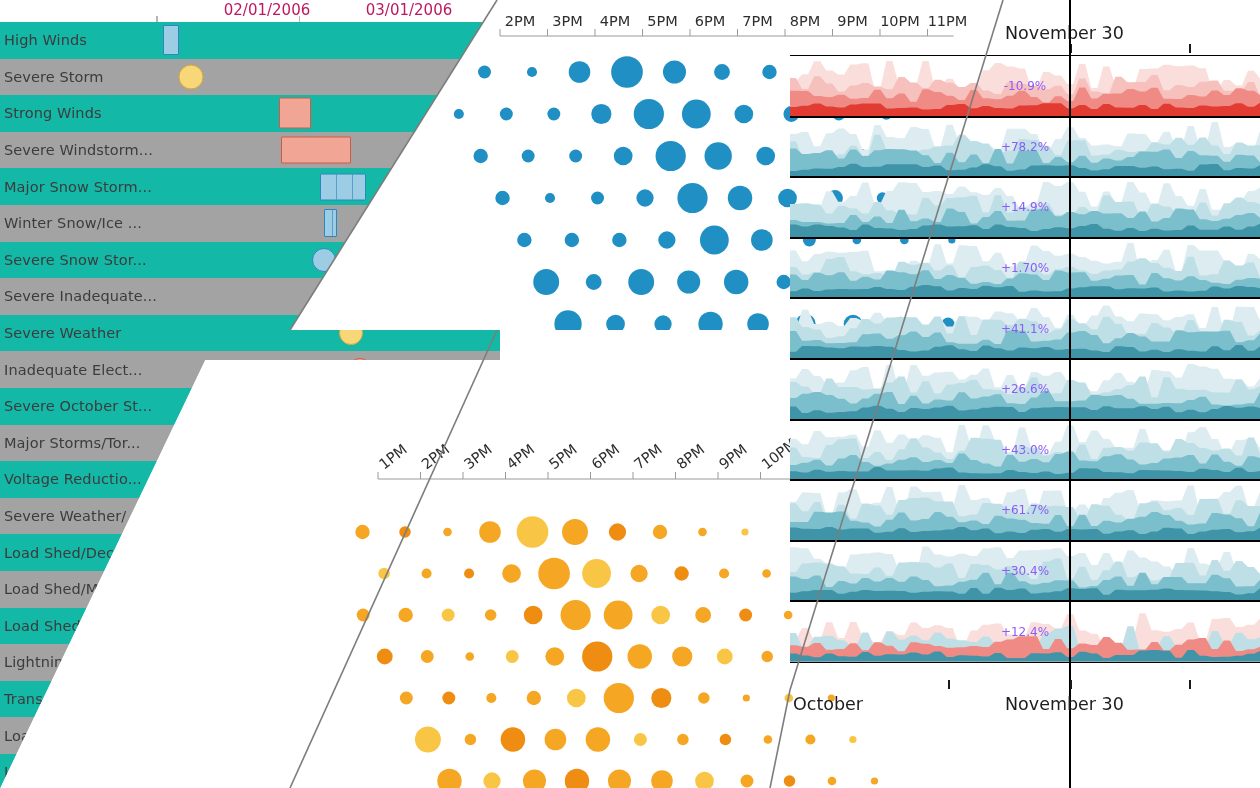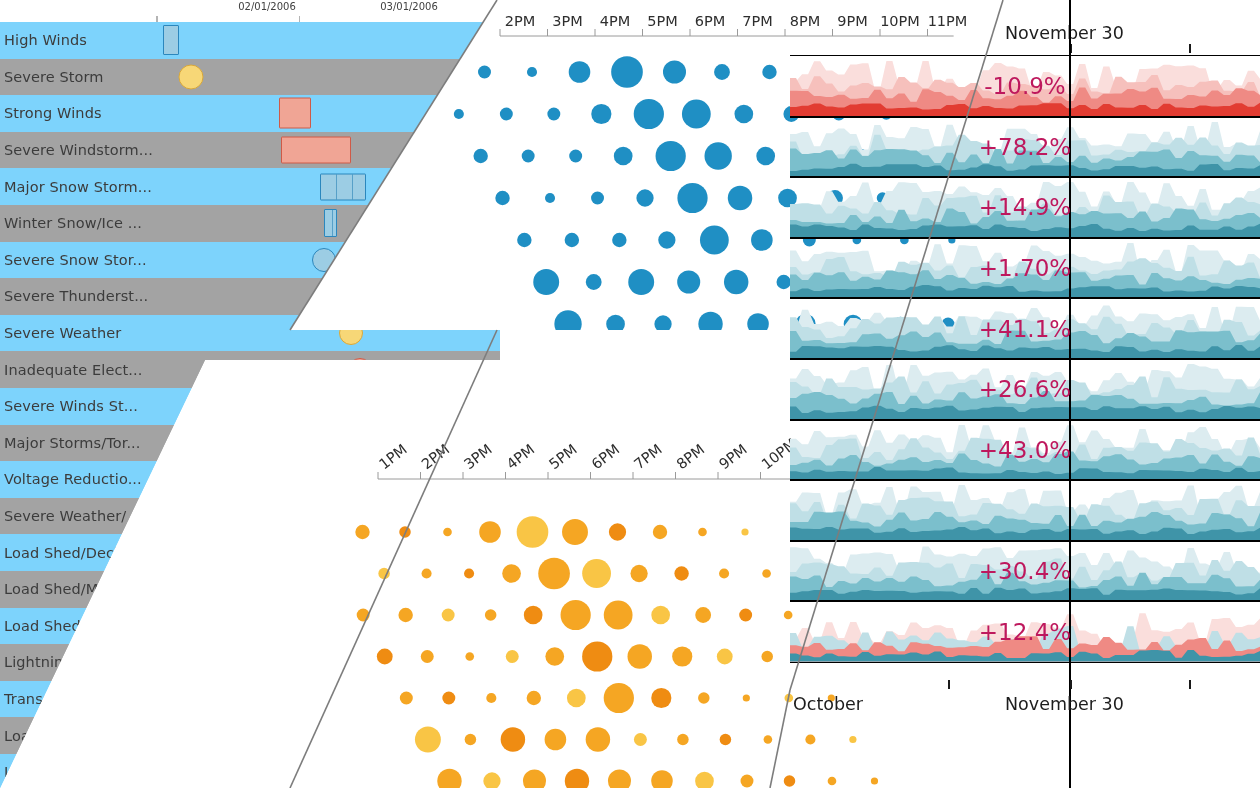--- a/index.html
+++ b/index.html
@@ -8,44 +8,44 @@
     background:#ffffff;
     font-family:"DejaVu Sans","Liberation Sans",sans-serif;
     color:#3a3a3a;
   }
   .panel{position:absolute;overflow:hidden;}
 
   
   #gantt{left:0;top:0;width:500px;height:788px;background:#fff;}
   .g-rows{position:absolute;left:0;top:22px;width:500px;}
   .g-row{height:36.6px;position:relative;box-sizing:border-box;}
-  .g-row.alt{background:#7dd3fc;}
+  .g-row.alt{background:#14b8a6;}
   .g-row.plain{background:#a3a3a3;}
   .g-label{
     position:absolute;left:4px;top:50%;transform:translateY(-50%);
     font-size:14.5px;color:#3c3c3c;white-space:nowrap;letter-spacing:.1px;
   }
   .g-axis{position:absolute;left:0;top:0;width:500px;height:22px;}
-  .g-axis .tick-label{position:absolute;top:1px;font-size:10px;color:#404040;transform:translateX(-50%);white-space:nowrap;}
+  .g-axis .tick-label{position:absolute;top:1px;font-size:15px;color:#be185d;transform:translateX(-50%);white-space:nowrap;}
   .g-axis .tick-line{position:absolute;top:16px;width:1px;height:6px;background:#b4b4b4;}
   .g-axisline{position:absolute;left:155px;top:22px;width:345px;height:1px;background:#c9c9c9;}
   .bar{position:absolute;top:50%;transform:translateY(-50%);box-sizing:border-box;border-radius:1px;}
   .bar .seg{position:absolute;top:0;bottom:0;border-right:1px solid rgba(31,124,176,.55);}
   .bar.blue{background:#9ccde4;border:1.6px solid #2b87bd;}
   .bar.red{background:#f0a595;border:1.6px solid #cf5a47;}
   .dot{position:absolute;top:50%;transform:translate(-50%,-50%);border-radius:50%;box-sizing:border-box;}
   .dot.yellow{background:#f7d777;border:1.6px solid #d9a83a;}
   .dot.red{background:#f0a595;border:1.6px solid #cf5a47;}
   .dot.blue{background:#9ccde4;border:1.6px solid #2b87bd;}
 
   
   #horizon{left:790px;top:0;width:470px;height:788px;}
   .h-title{position:absolute;font-size:17.5px;color:#1d1d1d;white-space:nowrap;}
   .h-rowwrap{position:absolute;left:0;right:0;border-top:1.4px solid #000;border-bottom:1.4px solid #000;overflow:hidden;}
-  .h-val{position:absolute;left:0;right:0;text-align:center;font-size:23px;color:#be185d;z-index:6;top:50%;transform:translateY(-50%);}
+  .h-val{position:absolute;left:0;right:0;text-align:center;font-size:12px;color:#8b5cf6;z-index:6;top:50%;transform:translateY(-50%);}
   .h-tick{position:absolute;width:1.6px;height:9px;background:#1a1a1a;}
   .h-nowline{position:absolute;width:1.8px;background:#000;}
   svg.hz{position:absolute;left:0;top:0;}
 </style>
 </head>
 <body>
 
 <div class="panel" id="gantt">
   <div class="g-axis" id="gantt-axis">
       <div class="tick-label" style="left: 267px;">02/01/2006</div>
@@ -83,33 +83,33 @@
         <div class="g-label">Winter Snow/Ice ...</div>
         <div class="bar blue" style="left: 324px; width: 13px; height: 28px;">
           <div class="seg" style="left: 6.5px; width: 0px;"></div>
         </div>
       </div>
       <div class="g-row alt">
         <div class="g-label">Severe Snow Stor...</div>
         <div class="dot blue" style="left: 324px; width: 24px; height: 24px;"></div>
       </div>
       <div class="g-row plain">
-        <div class="g-label">Severe Thunderst...</div>
+        <div class="g-label">Severe Inadequate...</div>
         <div class="bar blue" style="left: 348px; width: 66px; height: 30px;"></div>
       </div>
       <div class="g-row alt">
         <div class="g-label">Severe Weather</div>
         <div class="dot yellow" style="left: 351px; width: 24px; height: 24px;"></div>
       </div>
       <div class="g-row plain">
         <div class="g-label">Inadequate Elect...</div>
         <div class="dot red" style="left: 360px; width: 24px; height: 24px;"></div>
       </div>
       <div class="g-row alt">
-        <div class="g-label">Severe Winds St...</div>
+        <div class="g-label">Severe October St...</div>
       </div>
       <div class="g-row plain">
         <div class="g-label">Major Storms/Tor...</div>
       </div>
       <div class="g-row alt">
         <div class="g-label">Voltage Reductio...</div>
       </div>
       <div class="g-row plain">
         <div class="g-label">Severe Weather/ ...</div>
       </div>
@@ -419,20 +419,21 @@
         </svg>
         <div class="h-val">+43.0%</div>
       </div>
       <div class="h-rowwrap" style="top: 479.2px; height: 60.6px;">
         <svg width="470" height="60.6" class="hz">
           <polygon points="0,60.6 0,21.7 6.0256410256410255,21.7 12.051282051282051,12.6 18.076923076923077,12.6 24.102564102564102,13.0 30.128205128205128,13.0 36.15384615384615,33.9 42.17948717948718,33.9 48.205128205128204,12.6 54.230769230769226,12.6 60.256410256410255,9.3 66.28205128205128,9.3 72.3076923076923,25.0 78.33333333333333,25.0 84.35897435897436,22.8 90.38461538461539,22.8 96.41025641025641,7.1 102.43589743589743,7.1 108.46153846153845,30.4 114.48717948717949,30.4 120.51282051282051,6.5 126.53846153846153,6.5 132.56410256410257,11.9 138.5897435897436,11.9 144.6153846153846,11.7 150.64102564102564,11.7 156.66666666666666,28.8 162.69230769230768,28.8 168.71794871794873,4.9 174.74358974358975,4.9 180.76923076923077,20.0 186.7948717948718,20.0 192.82051282051282,18.0 198.84615384615384,18.0 204.87179487179486,27.9 210.89743589743588,27.9 216.9230769230769,12.2 222.94871794871796,12.2 228.97435897435898,9.0 235,9.0 241.02564102564102,31.1 247.05128205128204,31.1 253.07692307692307,10.7 259.1025641025641,10.7 265.12820512820514,10.6 271.15384615384613,10.6 277.1794871794872,31.4 283.2051282051282,31.4 289.2307692307692,24.6 295.2564102564103,24.6 301.28205128205127,32.9 307.3076923076923,32.9 313.3333333333333,18.0 319.35897435897436,18.0 325.38461538461536,12.8 331.4102564102564,12.8 337.43589743589746,10.0 343.46153846153845,10.0 349.4871794871795,27.7 355.5128205128205,27.7 361.53846153846155,20.2 367.56410256410254,20.2 373.5897435897436,21.3 379.6153846153846,21.3 385.64102564102564,20.5 391.6666666666667,20.5 397.6923076923077,5.6 403.71794871794873,5.6 409.7435897435897,33.8 415.7692307692308,33.8 421.79487179487177,19.3 427.8205128205128,19.3 433.8461538461538,11.9 439.87179487179486,11.9 445.8974358974359,5.7 451.9230769230769,5.7 457.94871794871796,26.9 463.97435897435895,26.9 470,12.0 470,60.6" fill="#dcecf0"></polygon>
           <polygon points="0,60.6 0,23.3 6.0256410256410255,23.3 12.051282051282051,31.2 18.076923076923077,31.2 24.102564102564102,22.0 30.128205128205128,22.0 36.15384615384615,39.2 42.17948717948718,39.2 48.205128205128204,24.7 54.230769230769226,24.7 60.256410256410255,38.4 66.28205128205128,38.4 72.3076923076923,23.4 78.33333333333333,23.4 84.35897435897436,25.5 90.38461538461539,25.5 96.41025641025641,34.7 102.43589743589743,34.7 108.46153846153845,20.1 114.48717948717949,20.1 120.51282051282051,17.9 126.53846153846153,17.9 132.56410256410257,17.4 138.5897435897436,17.4 144.6153846153846,21.3 150.64102564102564,21.3 156.66666666666666,21.6 162.69230769230768,21.6 168.71794871794873,36.3 174.74358974358975,36.3 180.76923076923077,34.6 186.7948717948718,34.6 192.82051282051282,23.0 198.84615384615384,23.0 204.87179487179486,23.7 210.89743589743588,23.7 216.9230769230769,29.2 222.94871794871796,29.2 228.97435897435898,33.8 235,33.8 241.02564102564102,23.6 247.05128205128204,23.6 253.07692307692307,26.3 259.1025641025641,26.3 265.12820512820514,25.7 271.15384615384613,25.7 277.1794871794872,27.0 283.2051282051282,27.0 289.2307692307692,38.8 295.2564102564103,38.8 301.28205128205127,24.2 307.3076923076923,24.2 313.3333333333333,25.8 319.35897435897436,25.8 325.38461538461536,34.8 331.4102564102564,34.8 337.43589743589746,39.9 343.46153846153845,39.9 349.4871794871795,23.2 355.5128205128205,23.2 361.53846153846155,21.6 367.56410256410254,21.6 373.5897435897436,30.2 379.6153846153846,30.2 385.64102564102564,27.9 391.6666666666667,27.9 397.6923076923077,35.0 403.71794871794873,35.0 409.7435897435897,19.0 415.7692307692308,19.0 421.79487179487177,18.8 427.8205128205128,18.8 433.8461538461538,34.2 439.87179487179486,34.2 445.8974358974359,20.2 451.9230769230769,20.2 457.94871794871796,26.0 463.97435897435895,26.0 470,26.0 470,60.6" fill="#bfdfe6"></polygon>
           <polygon points="0,60.6 0,42.1 6.0256410256410255,42.1 12.051282051282051,42.0 18.076923076923077,42.0 24.102564102564102,31.8 30.128205128205128,31.8 36.15384615384615,32.6 42.17948717948718,32.6 48.205128205128204,31.4 54.230769230769226,31.4 60.256410256410255,40.8 66.28205128205128,40.8 72.3076923076923,42.4 78.33333333333333,42.4 84.35897435897436,46.6 90.38461538461539,46.6 96.41025641025641,39.7 102.43589743589743,39.7 108.46153846153845,32.6 114.48717948717949,32.6 120.51282051282051,40.4 126.53846153846153,40.4 132.56410256410257,38.9 138.5897435897436,38.9 144.6153846153846,31.9 150.64102564102564,31.9 156.66666666666666,36.7 162.69230769230768,36.7 168.71794871794873,42.3 174.74358974358975,42.3 180.76923076923077,40.5 186.7948717948718,40.5 192.82051282051282,44.0 198.84615384615384,44.0 204.87179487179486,35.8 210.89743589743588,35.8 216.9230769230769,38.5 222.94871794871796,38.5 228.97435897435898,39.8 235,39.8 241.02564102564102,43.1 247.05128205128204,43.1 253.07692307692307,43.8 259.1025641025641,43.8 265.12820512820514,34.9 271.15384615384613,34.9 277.1794871794872,46.1 283.2051282051282,46.1 289.2307692307692,34.7 295.2564102564103,34.7 301.28205128205127,46.0 307.3076923076923,46.0 313.3333333333333,40.7 319.35897435897436,40.7 325.38461538461536,42.4 331.4102564102564,42.4 337.43589743589746,38.8 343.46153846153845,38.8 349.4871794871795,36.7 355.5128205128205,36.7 361.53846153846155,32.0 367.56410256410254,32.0 373.5897435897436,34.9 379.6153846153846,34.9 385.64102564102564,40.8 391.6666666666667,40.8 397.6923076923077,44.6 403.71794871794873,44.6 409.7435897435897,43.4 415.7692307692308,43.4 421.79487179487177,33.1 427.8205128205128,33.1 433.8461538461538,34.6 439.87179487179486,34.6 445.8974358974359,38.2 451.9230769230769,38.2 457.94871794871796,46.3 463.97435897435895,46.3 470,32.4 470,60.6" fill="#7bbfcc"></polygon>
           <polygon points="0,60.6 0,47.6 6.0256410256410255,47.6 12.051282051282051,48.7 18.076923076923077,48.7 24.102564102564102,48.9 30.128205128205128,48.9 36.15384615384615,46.9 42.17948717948718,46.9 48.205128205128204,49.6 54.230769230769226,49.6 60.256410256410255,48.4 66.28205128205128,48.4 72.3076923076923,48.6 78.33333333333333,48.6 84.35897435897436,52.7 90.38461538461539,52.7 96.41025641025641,51.7 102.43589743589743,51.7 108.46153846153845,48.3 114.48717948717949,48.3 120.51282051282051,52.1 126.53846153846153,52.1 132.56410256410257,51.1 138.5897435897436,51.1 144.6153846153846,50.5 150.64102564102564,50.5 156.66666666666666,49.4 162.69230769230768,49.4 168.71794871794873,47.1 174.74358974358975,47.1 180.76923076923077,50.2 186.7948717948718,50.2 192.82051282051282,48.5 198.84615384615384,48.5 204.87179487179486,53.3 210.89743589743588,53.3 216.9230769230769,51.5 222.94871794871796,51.5 228.97435897435898,53.0 235,53.0 241.02564102564102,49.8 247.05128205128204,49.8 253.07692307692307,48.9 259.1025641025641,48.9 265.12820512820514,51.8 271.15384615384613,51.8 277.1794871794872,49.1 283.2051282051282,49.1 289.2307692307692,49.4 295.2564102564103,49.4 301.28205128205127,48.9 307.3076923076923,48.9 313.3333333333333,53.7 319.35897435897436,53.7 325.38461538461536,51.4 331.4102564102564,51.4 337.43589743589746,50.2 343.46153846153845,50.2 349.4871794871795,53.9 355.5128205128205,53.9 361.53846153846155,51.5 367.56410256410254,51.5 373.5897435897436,47.7 379.6153846153846,47.7 385.64102564102564,48.5 391.6666666666667,48.5 397.6923076923077,53.9 403.71794871794873,53.9 409.7435897435897,51.6 415.7692307692308,51.6 421.79487179487177,49.7 427.8205128205128,49.7 433.8461538461538,49.0 439.87179487179486,49.0 445.8974358974359,52.3 451.9230769230769,52.3 457.94871794871796,51.3 463.97435897435895,51.3 470,47.8 470,60.6" fill="#3f94a8"></polygon>
         </svg>
+        <div class="h-val">+61.7%</div>
       </div>
       <div class="h-rowwrap" style="top: 539.8px; height: 60.6px;">
         <svg width="470" height="60.6" class="hz">
           <polygon points="0,60.6 0,6.3 6.0256410256410255,6.3 12.051282051282051,7.2 18.076923076923077,7.2 24.102564102564102,17.8 30.128205128205128,17.8 36.15384615384615,22.1 42.17948717948718,22.1 48.205128205128204,29.9 54.230769230769226,29.9 60.256410256410255,13.6 66.28205128205128,13.6 72.3076923076923,12.6 78.33333333333333,12.6 84.35897435897436,11.5 90.38461538461539,11.5 96.41025641025641,13.0 102.43589743589743,13.0 108.46153846153845,28.8 114.48717948717949,28.8 120.51282051282051,32.9 126.53846153846153,32.9 132.56410256410257,5.4 138.5897435897436,5.4 144.6153846153846,13.4 150.64102564102564,13.4 156.66666666666666,15.4 162.69230769230768,15.4 168.71794871794873,12.7 174.74358974358975,12.7 180.76923076923077,15.0 186.7948717948718,15.0 192.82051282051282,7.4 198.84615384615384,7.4 204.87179487179486,6.3 210.89743589743588,6.3 216.9230769230769,17.1 222.94871794871796,17.1 228.97435897435898,9.4 235,9.4 241.02564102564102,9.2 247.05128205128204,9.2 253.07692307692307,8.5 259.1025641025641,8.5 265.12820512820514,7.2 271.15384615384613,7.2 277.1794871794872,14.9 283.2051282051282,14.9 289.2307692307692,12.0 295.2564102564103,12.0 301.28205128205127,23.9 307.3076923076923,23.9 313.3333333333333,11.9 319.35897435897436,11.9 325.38461538461536,24.3 331.4102564102564,24.3 337.43589743589746,9.4 343.46153846153845,9.4 349.4871794871795,16.4 355.5128205128205,16.4 361.53846153846155,20.5 367.56410256410254,20.5 373.5897435897436,25.5 379.6153846153846,25.5 385.64102564102564,31.9 391.6666666666667,31.9 397.6923076923077,6.9 403.71794871794873,6.9 409.7435897435897,22.4 415.7692307692308,22.4 421.79487179487177,25.2 427.8205128205128,25.2 433.8461538461538,10.9 439.87179487179486,10.9 445.8974358974359,28.8 451.9230769230769,28.8 457.94871794871796,33.1 463.97435897435895,33.1 470,31.4 470,60.6" fill="#dcecf0"></polygon>
           <polygon points="0,60.6 0,31.0 6.0256410256410255,31.0 12.051282051282051,22.4 18.076923076923077,22.4 24.102564102564102,21.6 30.128205128205128,21.6 36.15384615384615,23.3 42.17948717948718,23.3 48.205128205128204,25.2 54.230769230769226,25.2 60.256410256410255,32.4 66.28205128205128,32.4 72.3076923076923,32.9 78.33333333333333,32.9 84.35897435897436,26.5 90.38461538461539,26.5 96.41025641025641,34.7 102.43589743589743,34.7 108.46153846153845,21.4 114.48717948717949,21.4 120.51282051282051,21.1 126.53846153846153,21.1 132.56410256410257,21.8 138.5897435897436,21.8 144.6153846153846,26.4 150.64102564102564,26.4 156.66666666666666,22.6 162.69230769230768,22.6 168.71794871794873,37.0 174.74358974358975,37.0 180.76923076923077,22.9 186.7948717948718,22.9 192.82051282051282,24.1 198.84615384615384,24.1 204.87179487179486,28.5 210.89743589743588,28.5 216.9230769230769,25.1 222.94871794871796,25.1 228.97435897435898,30.4 235,30.4 241.02564102564102,37.9 247.05128205128204,37.9 253.07692307692307,20.4 259.1025641025641,20.4 265.12820512820514,17.6 271.15384615384613,17.6 277.1794871794872,37.4 283.2051282051282,37.4 289.2307692307692,25.8 295.2564102564103,25.8 301.28205128205127,39.1 307.3076923076923,39.1 313.3333333333333,29.2 319.35897435897436,29.2 325.38461538461536,20.5 331.4102564102564,20.5 337.43589743589746,36.3 343.46153846153845,36.3 349.4871794871795,32.7 355.5128205128205,32.7 361.53846153846155,39.4 367.56410256410254,39.4 373.5897435897436,36.0 379.6153846153846,36.0 385.64102564102564,21.9 391.6666666666667,21.9 397.6923076923077,21.7 403.71794871794873,21.7 409.7435897435897,34.5 415.7692307692308,34.5 421.79487179487177,18.9 427.8205128205128,18.9 433.8461538461538,29.8 439.87179487179486,29.8 445.8974358974359,19.9 451.9230769230769,19.9 457.94871794871796,26.0 463.97435897435895,26.0 470,33.2 470,60.6" fill="#bfdfe6"></polygon>
           <polygon points="0,60.6 0,35.4 6.0256410256410255,35.4 12.051282051282051,38.0 18.076923076923077,38.0 24.102564102564102,34.6 30.128205128205128,34.6 36.15384615384615,46.1 42.17948717948718,46.1 48.205128205128204,40.0 54.230769230769226,40.0 60.256410256410255,42.5 66.28205128205128,42.5 72.3076923076923,37.0 78.33333333333333,37.0 84.35897435897436,40.5 90.38461538461539,40.5 96.41025641025641,37.0 102.43589743589743,37.0 108.46153846153845,40.7 114.48717948717949,40.7 120.51282051282051,35.6 126.53846153846153,35.6 132.56410256410257,38.9 138.5897435897436,38.9 144.6153846153846,45.3 150.64102564102564,45.3 156.66666666666666,44.5 162.69230769230768,44.5 168.71794871794873,40.8 174.74358974358975,40.8 180.76923076923077,38.7 186.7948717948718,38.7 192.82051282051282,31.7 198.84615384615384,31.7 204.87179487179486,43.3 210.89743589743588,43.3 216.9230769230769,31.8 222.94871794871796,31.8 228.97435897435898,40.2 235,40.2 241.02564102564102,43.4 247.05128205128204,43.4 253.07692307692307,41.8 259.1025641025641,41.8 265.12820512820514,39.2 271.15384615384613,39.2 277.1794871794872,39.5 283.2051282051282,39.5 289.2307692307692,46.5 295.2564102564103,46.5 301.28205128205127,44.9 307.3076923076923,44.9 313.3333333333333,39.1 319.35897435897436,39.1 325.38461538461536,35.6 331.4102564102564,35.6 337.43589743589746,44.7 343.46153846153845,44.7 349.4871794871795,31.7 355.5128205128205,31.7 361.53846153846155,43.2 367.56410256410254,43.2 373.5897435897436,35.9 379.6153846153846,35.9 385.64102564102564,36.1 391.6666666666667,36.1 397.6923076923077,42.3 403.71794871794873,42.3 409.7435897435897,42.3 415.7692307692308,42.3 421.79487179487177,33.7 427.8205128205128,33.7 433.8461538461538,37.2 439.87179487179486,37.2 445.8974358974359,45.5 451.9230769230769,45.5 457.94871794871796,45.3 463.97435897435895,45.3 470,38.7 470,60.6" fill="#7bbfcc"></polygon>
           <polygon points="0,60.6 0,51.7 6.0256410256410255,51.7 12.051282051282051,50.3 18.076923076923077,50.3 24.102564102564102,49.0 30.128205128205128,49.0 36.15384615384615,49.0 42.17948717948718,49.0 48.205128205128204,52.8 54.230769230769226,52.8 60.256410256410255,50.8 66.28205128205128,50.8 72.3076923076923,48.9 78.33333333333333,48.9 84.35897435897436,50.0 90.38461538461539,50.0 96.41025641025641,49.7 102.43589743589743,49.7 108.46153846153845,49.9 114.48717948717949,49.9 120.51282051282051,51.7 126.53846153846153,51.7 132.56410256410257,50.8 138.5897435897436,50.8 144.6153846153846,50.3 150.64102564102564,50.3 156.66666666666666,50.5 162.69230769230768,50.5 168.71794871794873,52.7 174.74358974358975,52.7 180.76923076923077,47.0 186.7948717948718,47.0 192.82051282051282,52.8 198.84615384615384,52.8 204.87179487179486,46.7 210.89743589743588,46.7 216.9230769230769,49.1 222.94871794871796,49.1 228.97435897435898,47.4 235,47.4 241.02564102564102,52.5 247.05128205128204,52.5 253.07692307692307,51.5 259.1025641025641,51.5 265.12820512820514,50.2 271.15384615384613,50.2 277.1794871794872,47.3 283.2051282051282,47.3 289.2307692307692,48.0 295.2564102564103,48.0 301.28205128205127,47.3 307.3076923076923,47.3 313.3333333333333,53.7 319.35897435897436,53.7 325.38461538461536,48.8 331.4102564102564,48.8 337.43589743589746,49.2 343.46153846153845,49.2 349.4871794871795,49.3 355.5128205128205,49.3 361.53846153846155,48.8 367.56410256410254,48.8 373.5897435897436,47.4 379.6153846153846,47.4 385.64102564102564,49.1 391.6666666666667,49.1 397.6923076923077,49.3 403.71794871794873,49.3 409.7435897435897,49.5 415.7692307692308,49.5 421.79487179487177,50.3 427.8205128205128,50.3 433.8461538461538,51.0 439.87179487179486,51.0 445.8974358974359,53.4 451.9230769230769,53.4 457.94871794871796,52.3 463.97435897435895,52.3 470,47.2 470,60.6" fill="#3f94a8"></polygon>
         </svg>
         <div class="h-val">+30.4%</div>
       </div>

